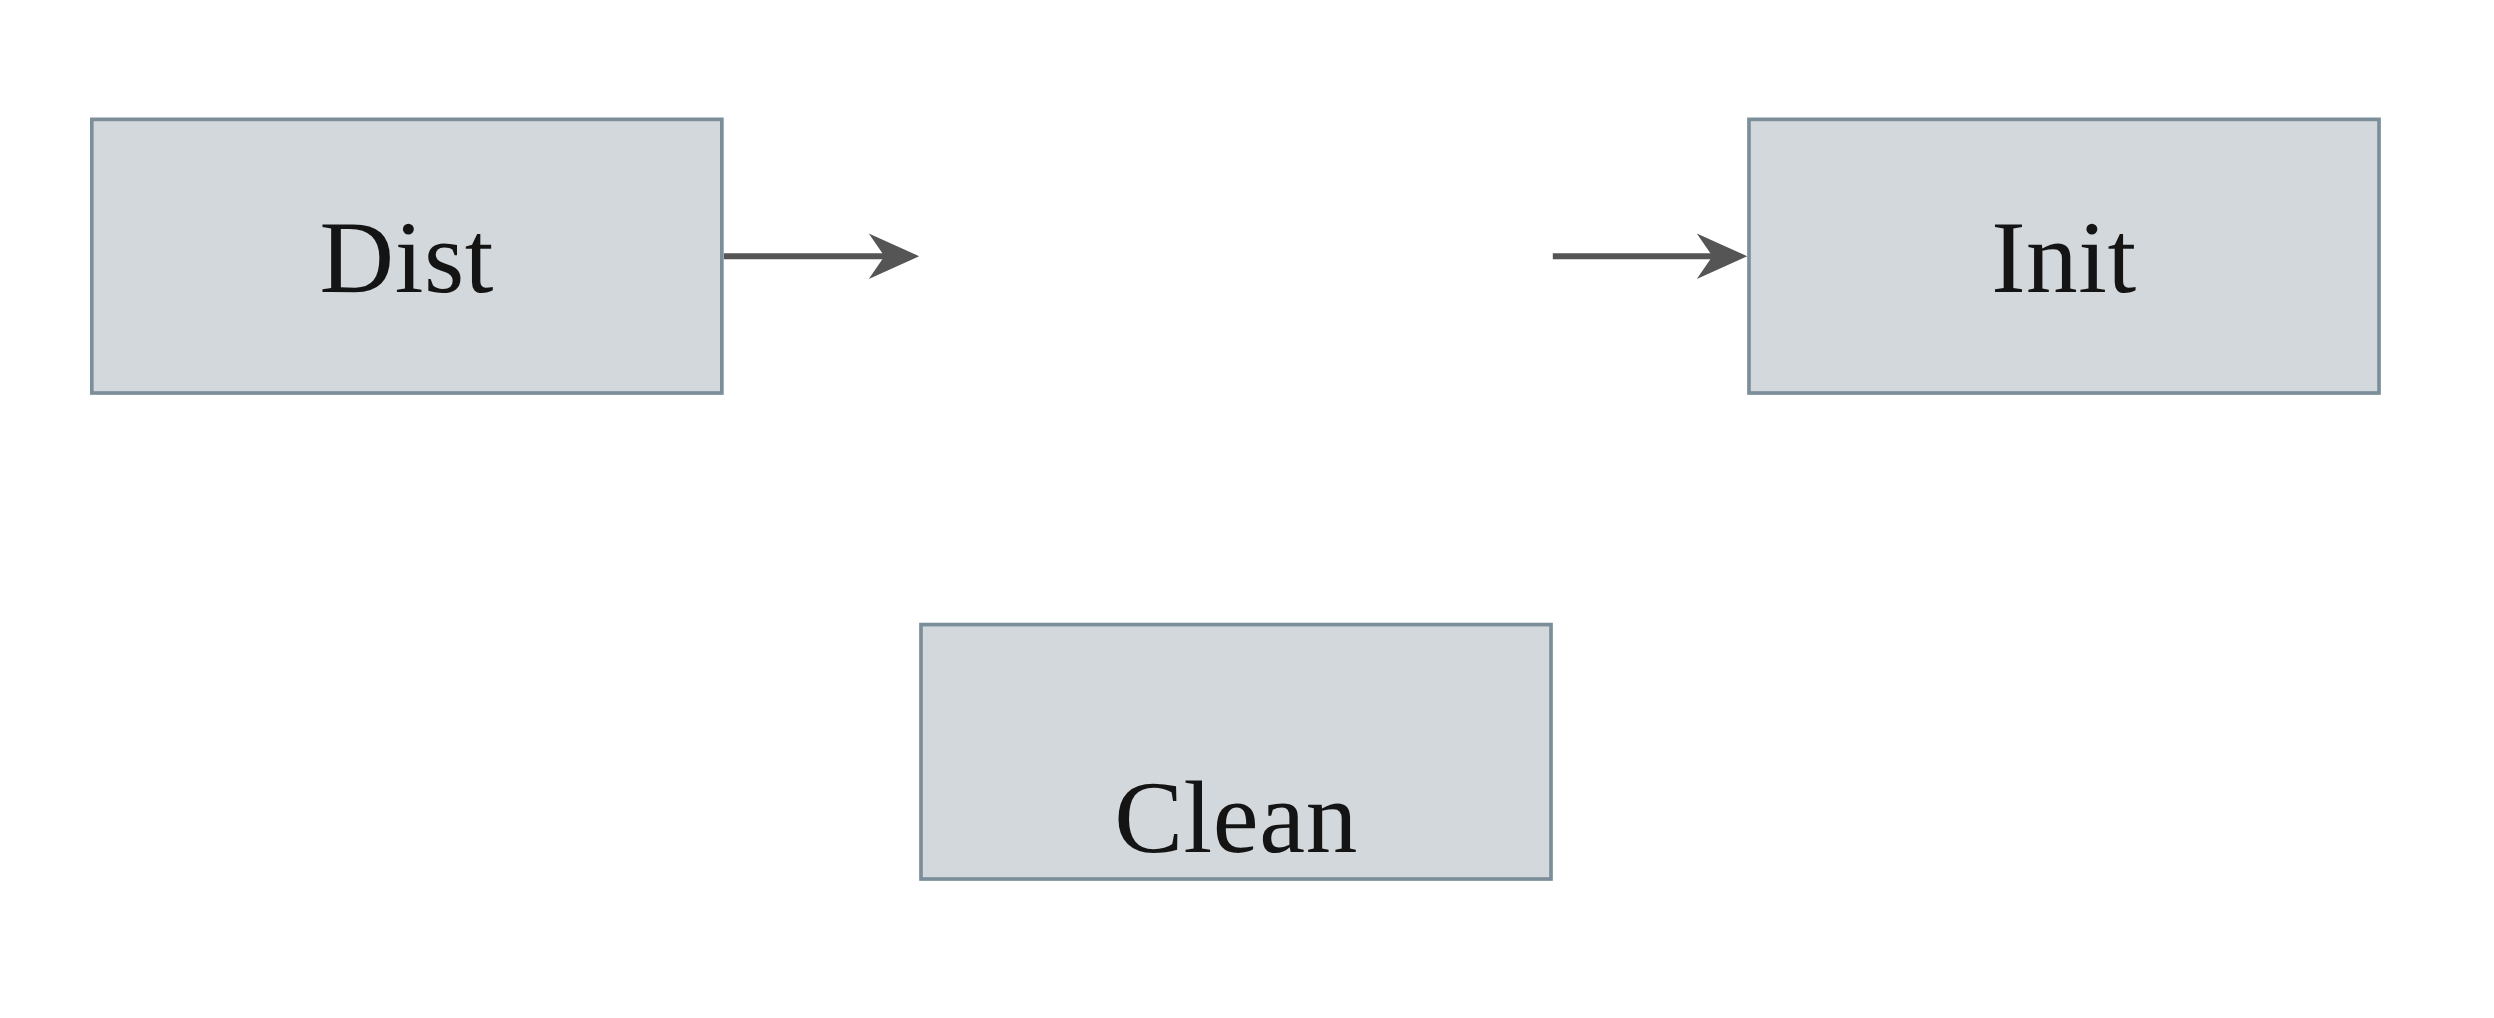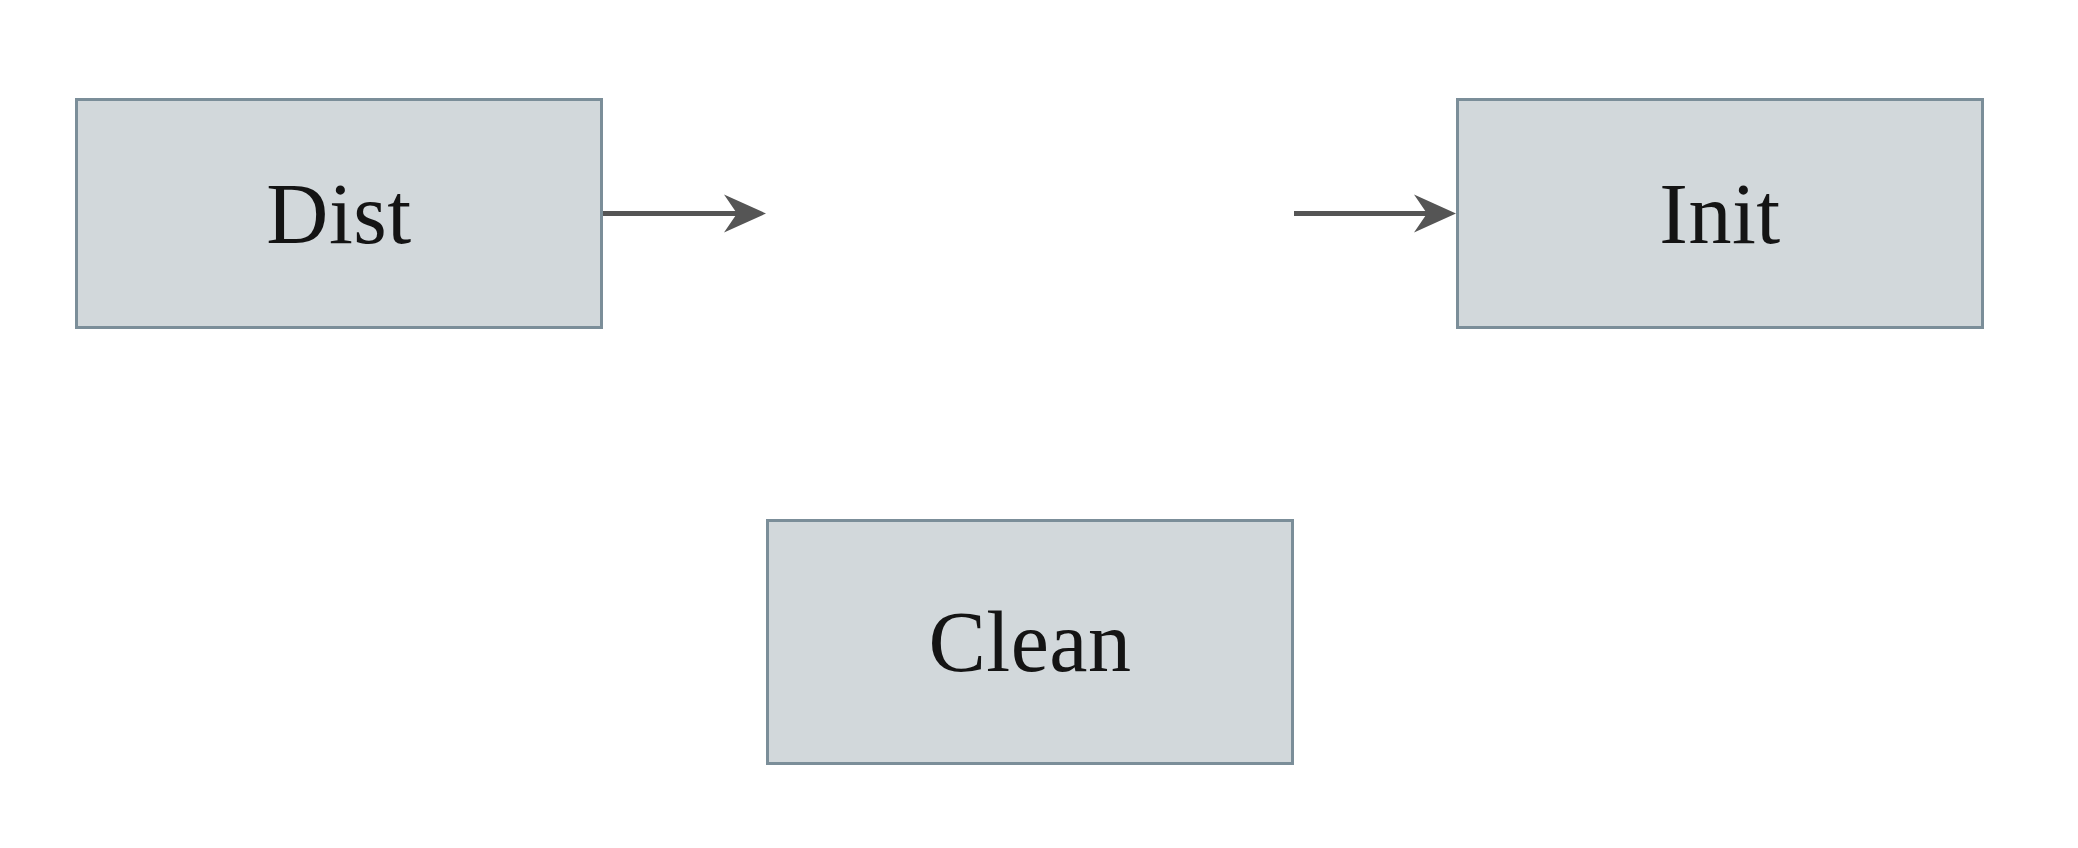--- a/index.html
+++ b/index.html
@@ -45,21 +45,21 @@
   .node-label {
     font-size: 86px;
     font-weight: 400;
     color: var(--text_color, #141414);
     letter-spacing: 0.5px;
     white-space: nowrap;
   }
   .node-dist    { left: 75px;   top: 98px;  }
   .node-compile { left: 766px;  top: 98px;  }
   .node-init    { left: 1456px; top: 98px;  }
-  .node-clean   { left: 766px;  top: 519px; height: 246px; }
+  .node-clean   { left: 766px;  top: 519px; height: 215px; align-items: flex-end; }
 </style>
 </head>
 <body>
 
 <div class="canvas">
 
   <svg class="edges" viewBox="0 0 2078 848" xmlns="http://www.w3.org/2000/svg">
     <g>
       <line class="edge-line" x1="603" y1="213.5" x2="739" y2="213.5"></line>
       <polygon class="edge-head" points="766,213.5 724,194.5 737,213.5 724,232.5"></polygon>

